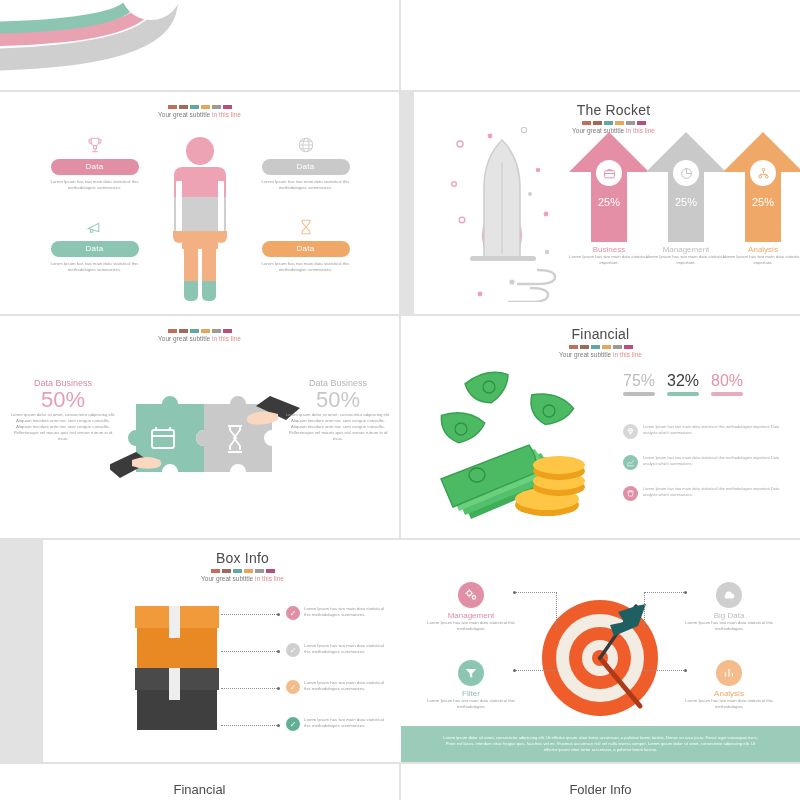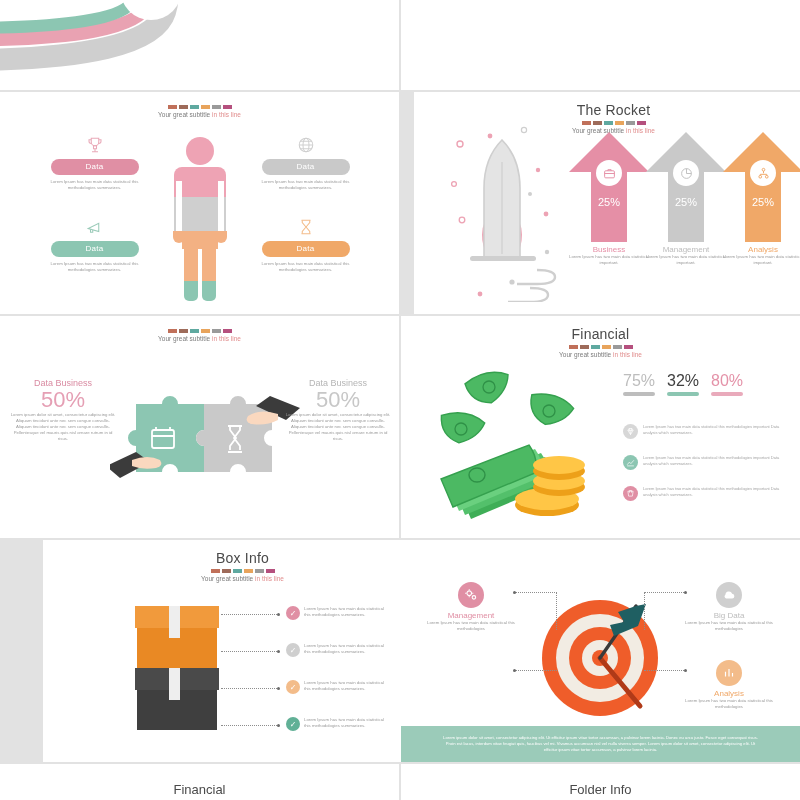--- a/index.html
+++ b/index.html
@@ -531,20 +531,29 @@
     <div class="dart-q" style="left:272px;top:42px;">
       <div class="dq-ic" style="background:#cfcfcf;">
         <svg viewBox="0 0 24 24" fill="#fff" stroke="none">
             <path d="M7 18h10a4 4 0 0 0 .4-8 6 6 0 0 0-11.6 1.6A3.6 3.6 0 0 0 7 18z"></path>
           </svg>
       </div>
       <div class="dq-t" style="color:#bdbdbd;">Big Data</div>
       <div class="body-txt">Lorem Ipsum has two main data statistical this methodologies</div>
     </div>
 
+    <div class="dart-q" style="left:14px;top:120px;">
+      <div class="dq-ic" style="background:#8cc6b2;">
+        <svg viewBox="0 0 24 24" fill="#fff" stroke="none">
+            <path d="M3 5h18l-7 8v7l-4-2v-5z"></path>
+          </svg>
+      </div>
+      <div class="dq-t" style="color:#8cc6b2;">Filter</div>
+      <div class="body-txt">Lorem Ipsum has two main data statistical this methodologies</div>
+    </div>
 
     <div class="dart-q" style="left:272px;top:120px;">
       <div class="dq-ic" style="background:#f3bc8a;">
         <svg viewBox="0 0 24 24" fill="none" stroke="#fff" stroke-width="2">
             <path d="M6 18V10M12 18V5M18 18v-6"></path>
           </svg>
       </div>
       <div class="dq-t" style="color:#f0a868;">Analysis</div>
       <div class="body-txt">Lorem Ipsum has two main data statistical this methodologies</div>
     </div>

